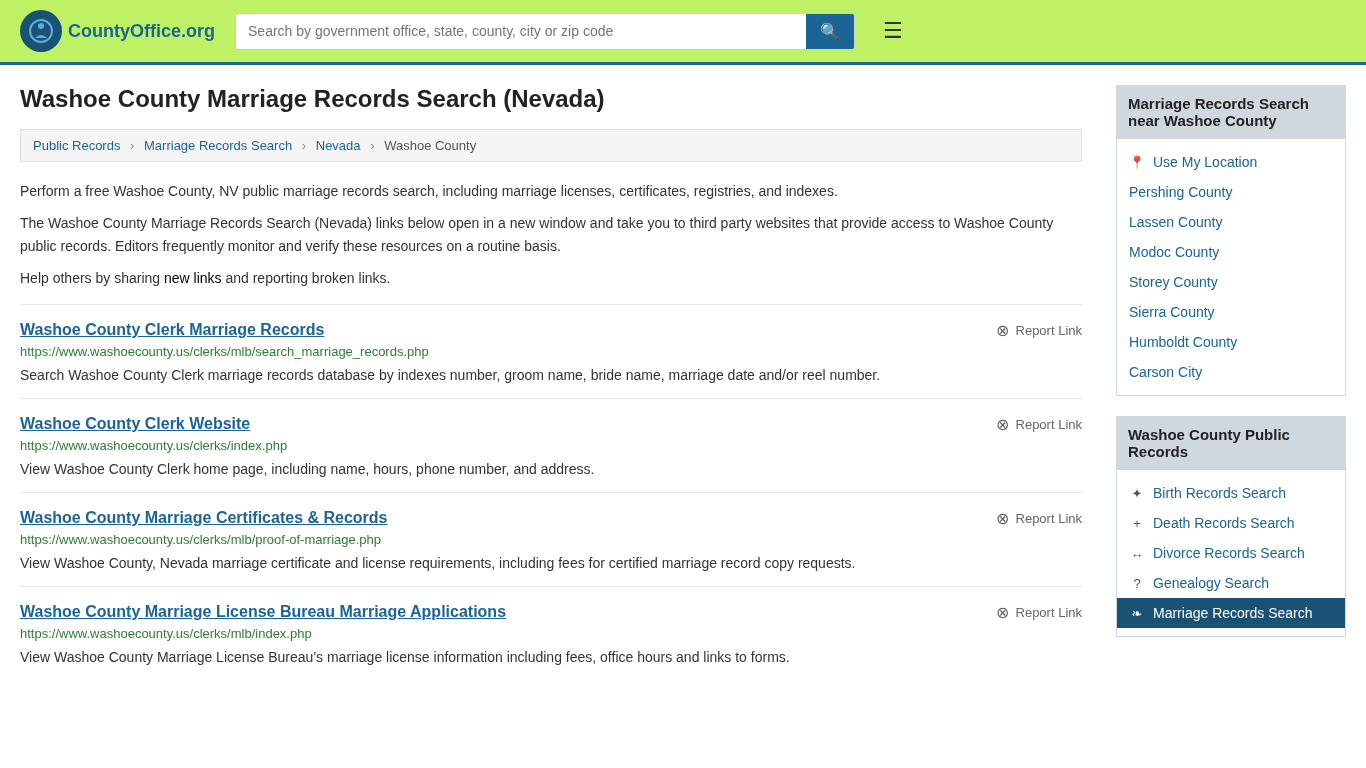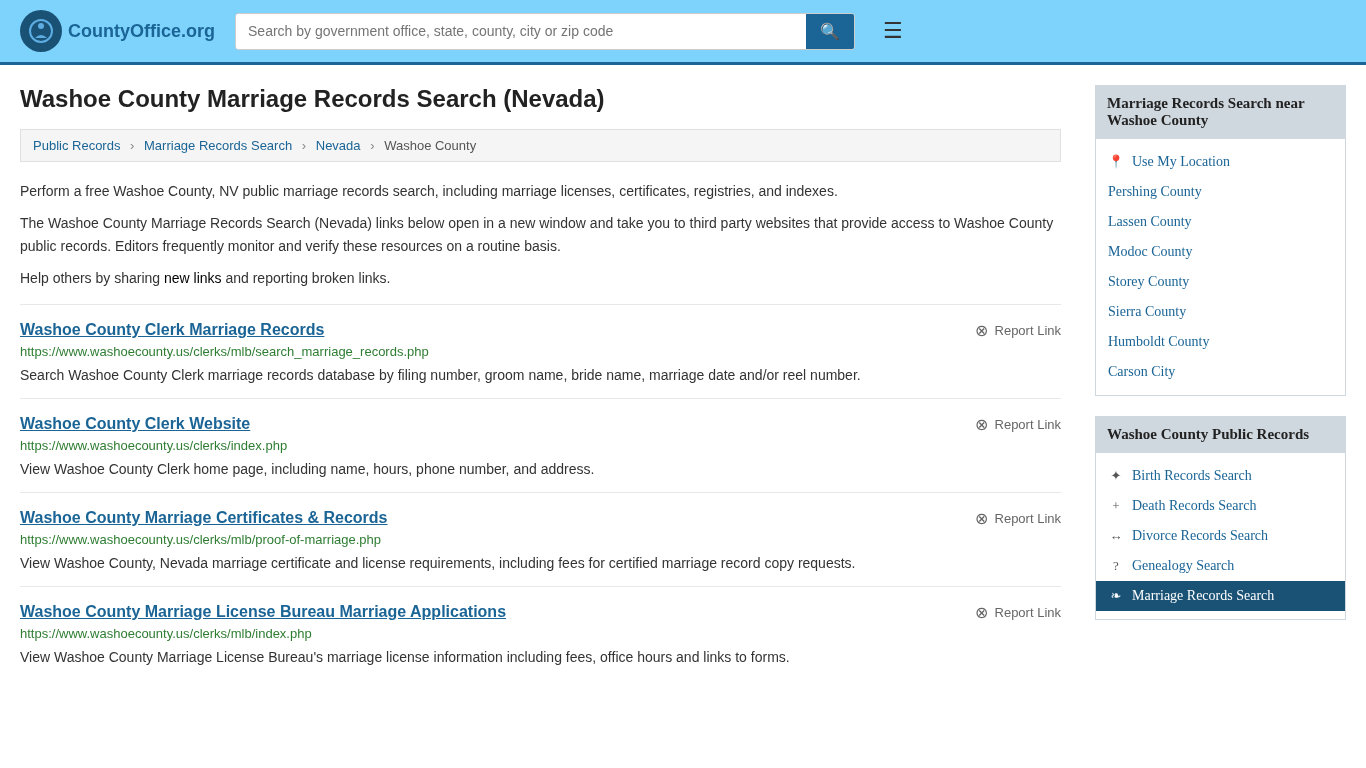--- a/index.html
+++ b/index.html
@@ -1,20 +1,20 @@
 <!DOCTYPE html>
 <html><head>
   <meta charset="utf-8">
   <style>
     * { box-sizing: border-box; margin: 0; padding: 0; }
     body { font-family: Arial, sans-serif; font-size: 14px; color: #333; background: #fff; }
 
     
     #header {
-      background: #7dd3fc;
+      background: #bef264;
       border-bottom: 3px solid #1a6496;
       padding: 10px 20px;
       display: flex;
       align-items: center;
       gap: 20px;
     }
     #logo-area {
       display: flex;
       align-items: center;
       gap: 6px;
@@ -76,23 +76,22 @@
       max-width: 1366px;
       margin: 0 auto;
       padding: 20px 20px 20px 20px;
       gap: 34px;
     }
     #content {
       flex: 1;
       min-width: 0;
     }
     #sidebar {
-      width: 251px;
+      width: 230px;
       flex-shrink: 0;
-      font-family: Liberation Serif, serif;
     }
 
     
     #page-title {
       font-size: 24px;
       font-weight: bold;
       color: #222;
       margin-bottom: 16px;
     }
 
@@ -257,21 +256,21 @@
     <div id="records-list">
         <div class="record-item">
     <div class="record-title-row">
       <span class="record-title">Washoe County Clerk Marriage Records</span>
       <div class="report-link">
         <span class="report-icon">⊗</span>
         <span>Report Link</span>
       </div>
     </div>
     <div class="record-url">https://www.washoecounty.us/clerks/mlb/search_marriage_records.php</div>
-    <div class="record-desc">Search Washoe County Clerk marriage records database by filing number, groom name, bride name, marriage date and/or reel number.</div>
+    <div class="record-desc">Search Washoe County Clerk marriage records database by indexes number, groom name, bride name, marriage date and/or reel number.</div>
   </div>
         <div class="record-item">
     <div class="record-title-row">
       <span class="record-title">Washoe County Clerk Website</span>
       <div class="report-link">
         <span class="report-icon">⊗</span>
         <span>Report Link</span>
       </div>
     </div>
     <div class="record-url">https://www.washoecounty.us/clerks/index.php</div>

